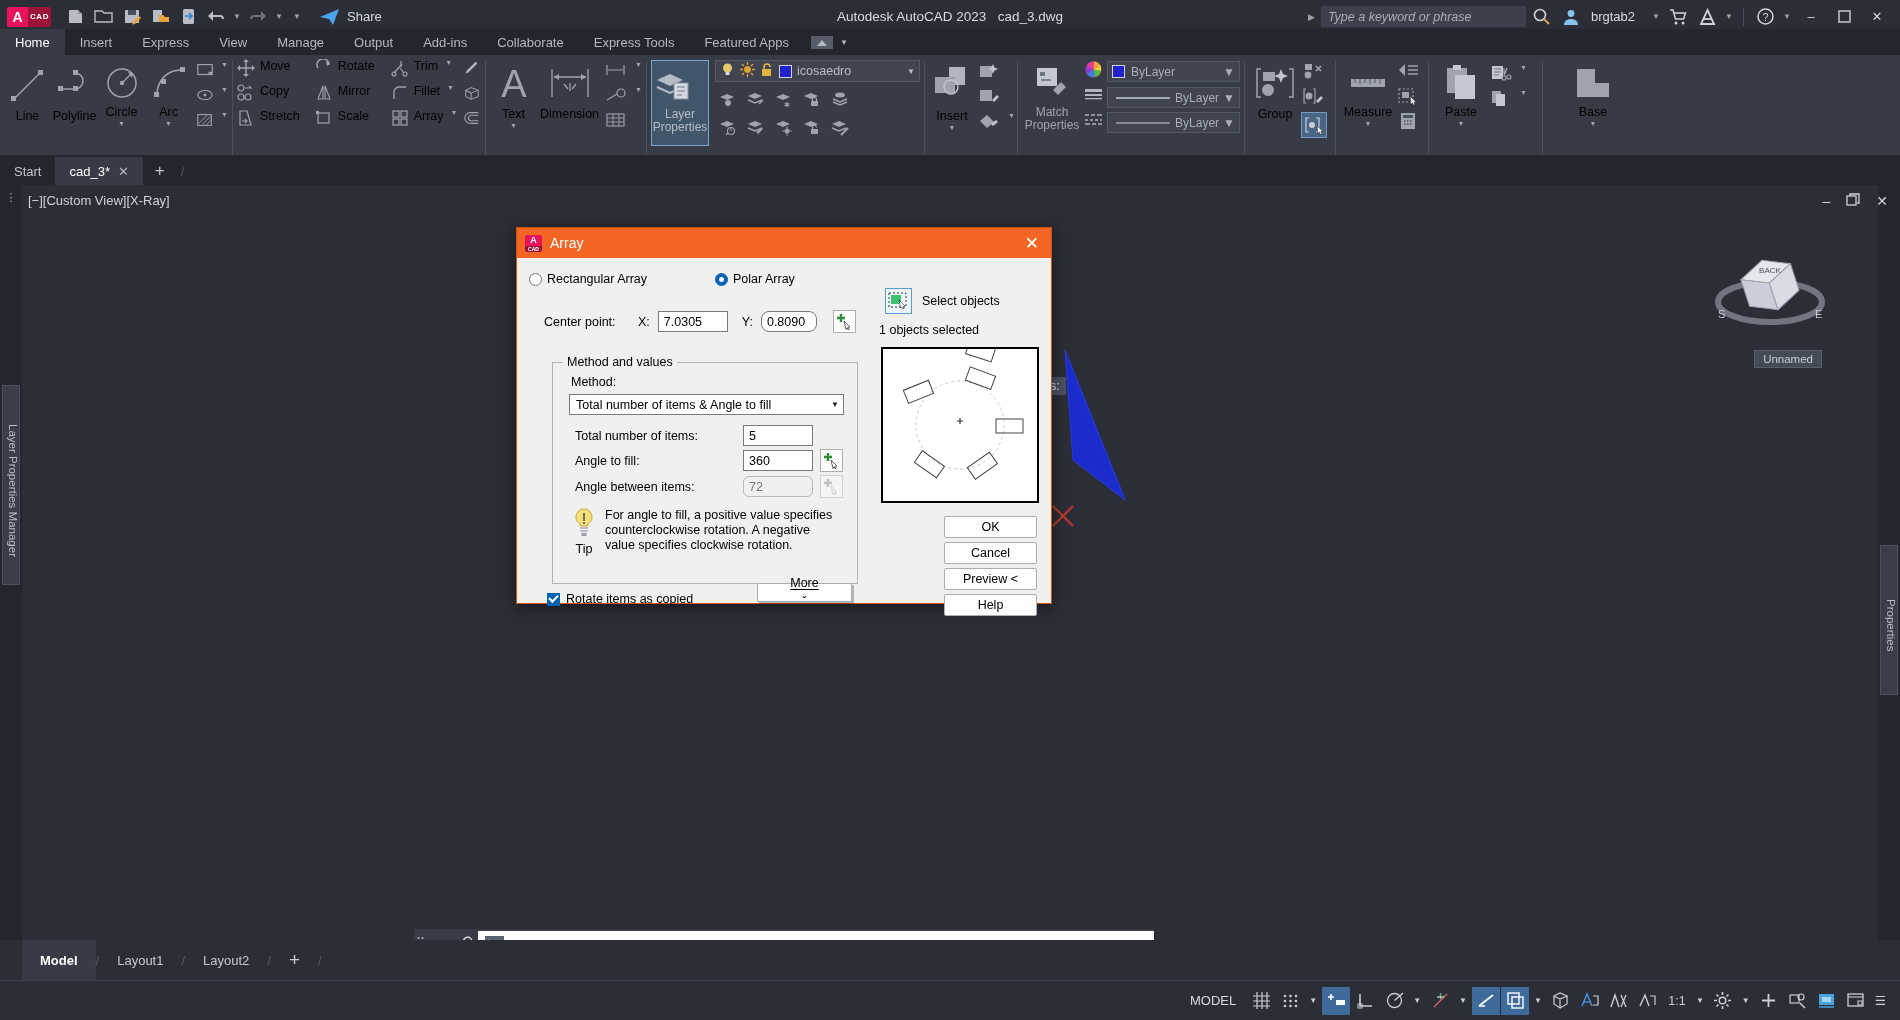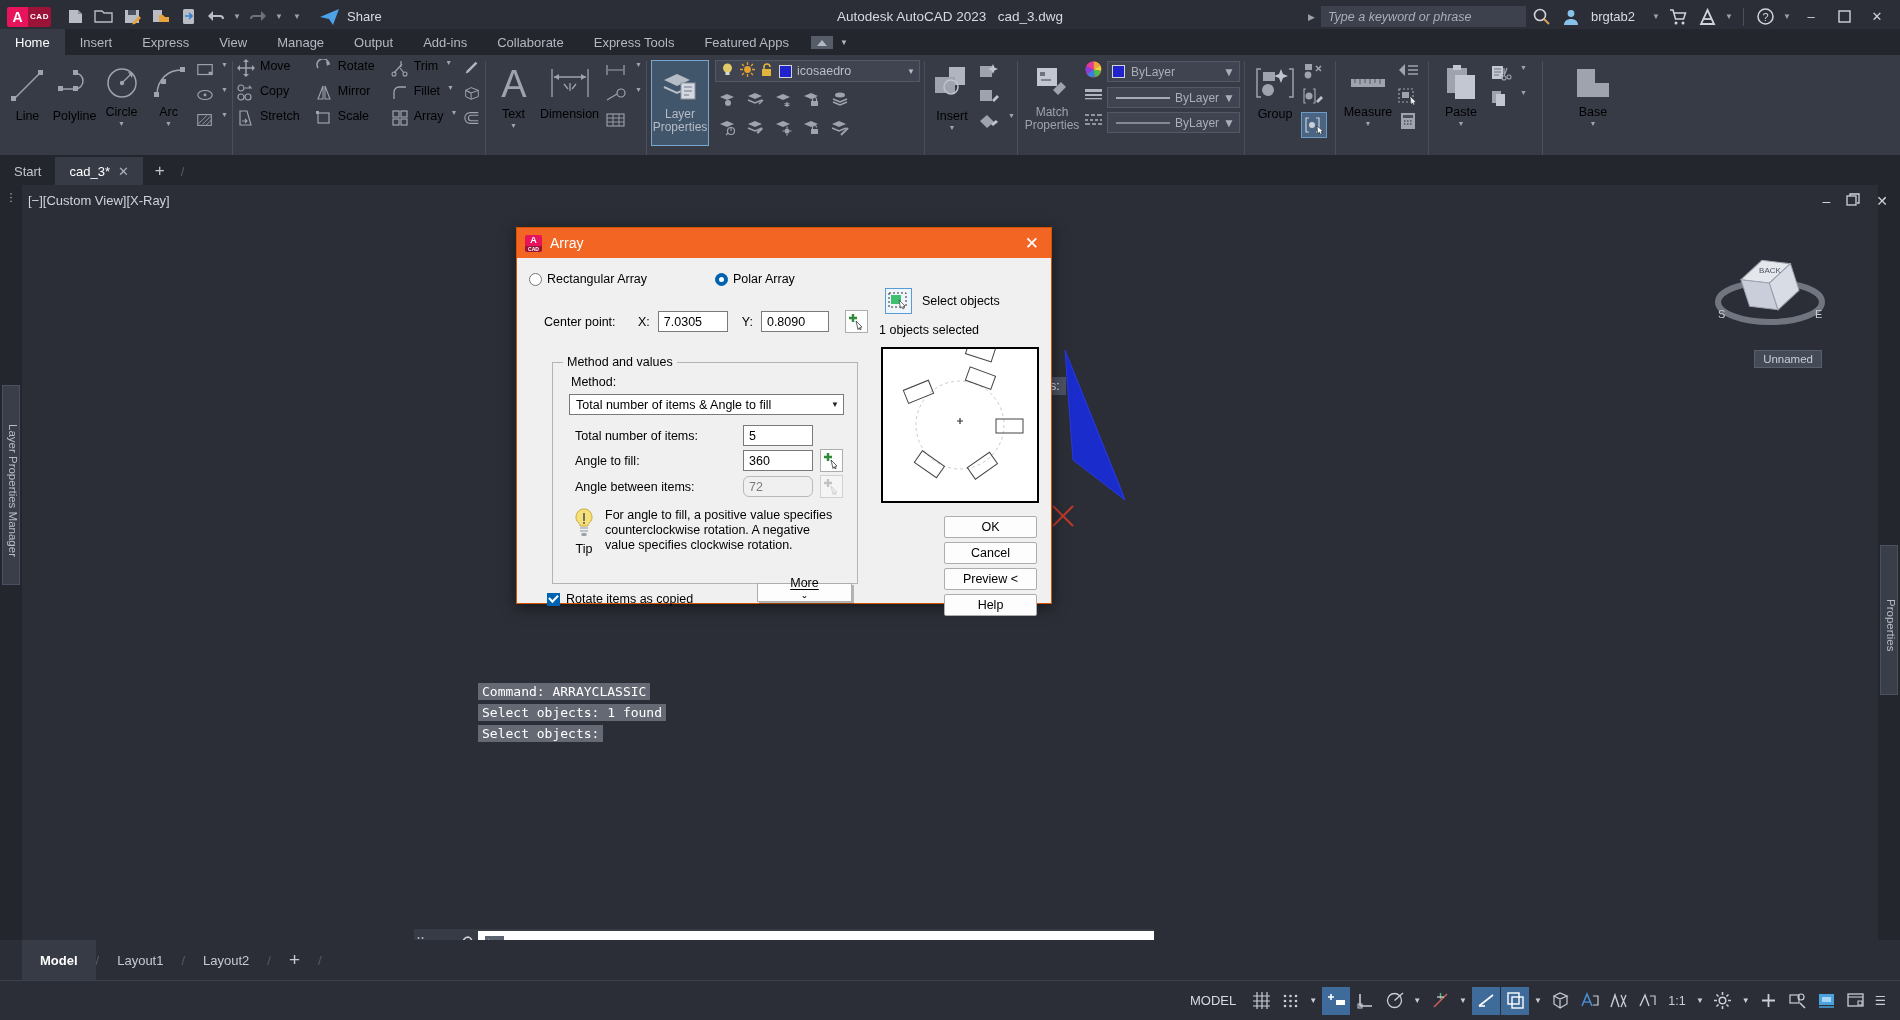--- a/index.html
+++ b/index.html
@@ -94,21 +94,21 @@
     cursor: pointer;
   }
   .prop-combo {
     width: 130px; height: 21px; background: #3f4450; border: 1px solid #535866;
     display: flex; align-items: center; justify-content: flex-end; padding: 0 4px;
     color: #a9aeb9; font-size: 12px; cursor: pointer; position: relative;
   }
   .swatch { width: 13px; height: 13px; border: 1px solid #cfd3da; }
   .layer-big {
     width: 58px; height: 86px; background: #41556b; border: 1px solid #7aa5cf;
-    display:flex; flex-direction: column; align-items:center; justify-content:flex-start;
+    display:flex; flex-direction: column; justify-content:flex-start;
     color:#b6bcc6; font-size:12px; cursor:pointer; padding-top: 5px;
   }
 
   
   .doctabs {
     position: absolute; top: 155px; left: 0; width: 1900px; height: 30px;
     background: #24262d; display: flex; align-items: flex-end; font-size: 13px;
   }
   .dtab { height: 28px; padding: 0 14px; display: flex; align-items: center; gap: 8px;
     color: #c2c6ce; cursor: pointer; }
@@ -1094,25 +1094,20 @@
 
     <svg class="shape-blue" width="120" height="220" viewBox="0 0 120 220">
       <path d="M10 10 L70 160 L18 120 Z" fill="#1b2ccc" stroke="#2a3ae0"></path>
       <path d="M10 10 L70 160 L66 148 Z" fill="#2538e0"></path>
     </svg>
     <svg style="position:absolute;left:1050px;top:318px" width="26" height="26" viewBox="0 0 26 26">
       <path d="M3 3l20 20M23 3L3 23" stroke="#c0392b" stroke-width="2"></path>
     </svg>
     <div style="position:absolute;left:1035px;top:192px;background:#4b5160;color:#e6e9ee;font-size:12px;padding:2px 6px">cts:</div>
 
-    <div class="cmd-history">
-      <div class="cmd-line">Command: ARRAYCLASSIC</div><br>
-      <div class="cmd-line">Select objects: 1 found</div><br>
-      <div class="cmd-line">Select objects:</div>
-    </div>
 
     <div class="cmdbar">
       <div class="cmd-grip">
         <svg width="7" height="18" viewBox="0 0 7 18">
             <g fill="#b4b9c3">
               <circle cx="1.5" cy="2" r="1"></circle>
               <circle cx="5.5" cy="2" r="1"></circle>
               <circle cx="1.5" cy="6" r="1"></circle>
               <circle cx="5.5" cy="6" r="1"></circle>
               <circle cx="1.5" cy="10" r="1"></circle>
@@ -1162,21 +1157,21 @@
           <span class="rdot on"></span>
           <span>Polar Array</span>
         </label>
       </div>
 
       <div style="position:absolute;left:27px;top:52px;display:flex;align-items:center;gap:8px">
         <span class="lbl" style="width:86px">Center point:</span>
         <span class="lbl">X:</span>
         <input class="tinput" style="width: 70px;" value="7.0305">
         <span class="lbl" style="margin-left:6px">Y:</span>
-        <input class="tinput" style="width: 68px;" value="0.8090">
+        <input class="tinput" style="width: 56px; border-radius: 8px;" value="0.8090">
         <span class="pickbtn" style="margin-left:8px">
           <svg width="17" height="17" viewBox="0 0 17 17">
               <path d="M5 1v8M1 5h8" stroke="#2e8b3a" stroke-width="2.4"></path>
               <path d="M8 8l6 6-1.6.3.7 2-1.2.4-.7-2L10 16.5z" fill="#fff" stroke="#222" stroke-width=".7"></path>
             </svg>
         </span>
       </div>
 
       <div class="groupbox">
         <span class="gb-title">Method and values</span>

